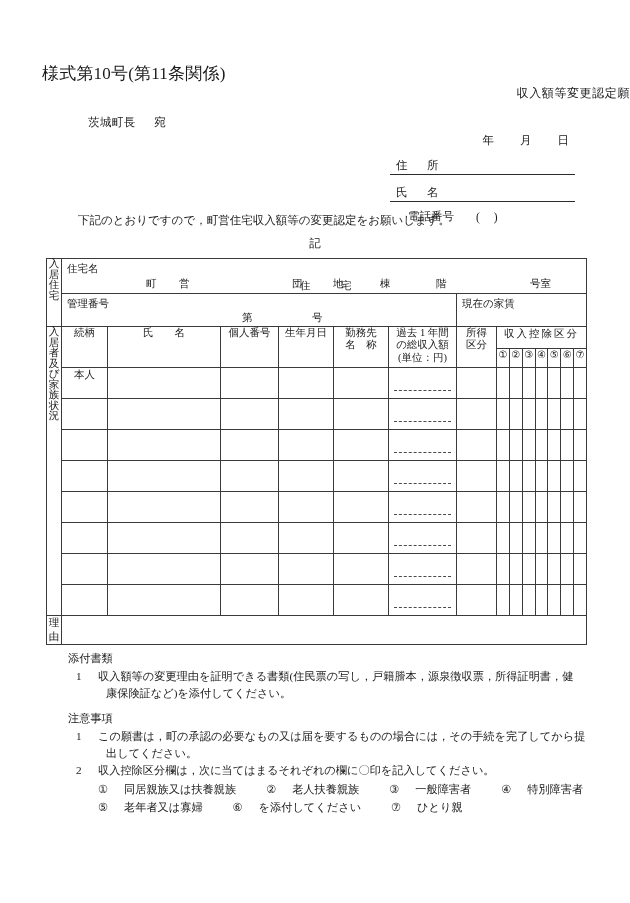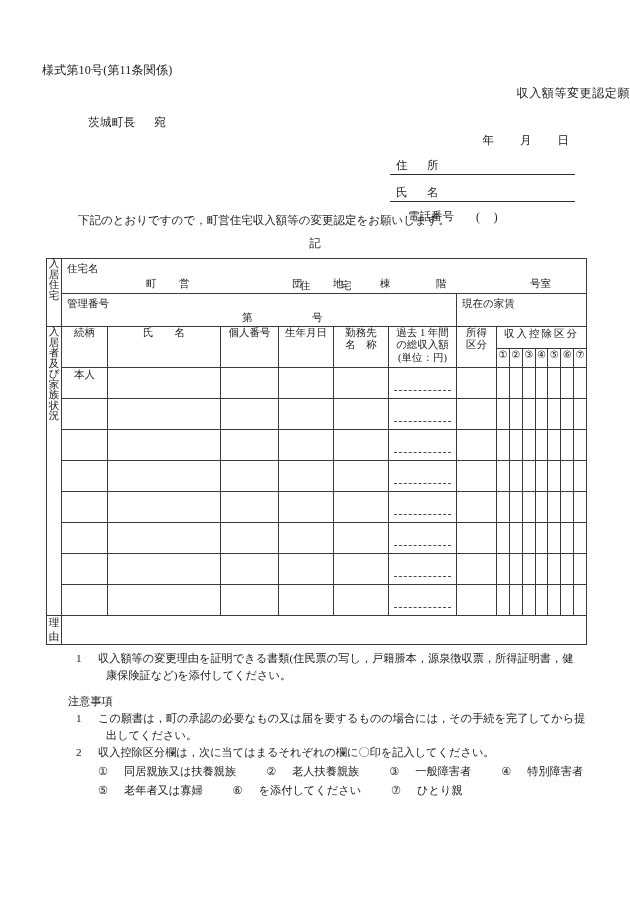--- a/index.html
+++ b/index.html
@@ -21,21 +21,21 @@
     height: 903px;
     box-sizing: border-box;
     padding: 0;
   }
 
   
   .form-code {
     position: absolute;
     left: 42px;
     top: 62px;
-    font-size: 12px;
+    font-size: 17px;
     letter-spacing: 0.2px;
     white-space: nowrap;
   }
   .doc-title {
     position: absolute;
     left: 0;
     top: 85px;
     width: 630px;
     text-align: right;
     font-size: 12px;
@@ -513,20 +513,21 @@
             <span>由</span>
           </div>
         </td>
         <td colspan="14"></td>
       </tr>
     </tbody>
   </table>
 
   <div class="notes">
 
+    <div class="notes-heading">添付書類</div>
     <div class="note-item">
       <span class="note-num">1</span>
       <span class="note-body">
         <span>収入額等の変更理由を証明できる書類(住民票の写し，戸籍謄本，源泉徴収票，所得証明書，健</span>
         <span class="cont">康保険証など)を添付してください。</span>
       </span>
     </div>
 
     <div class="section-gap"></div>
 

